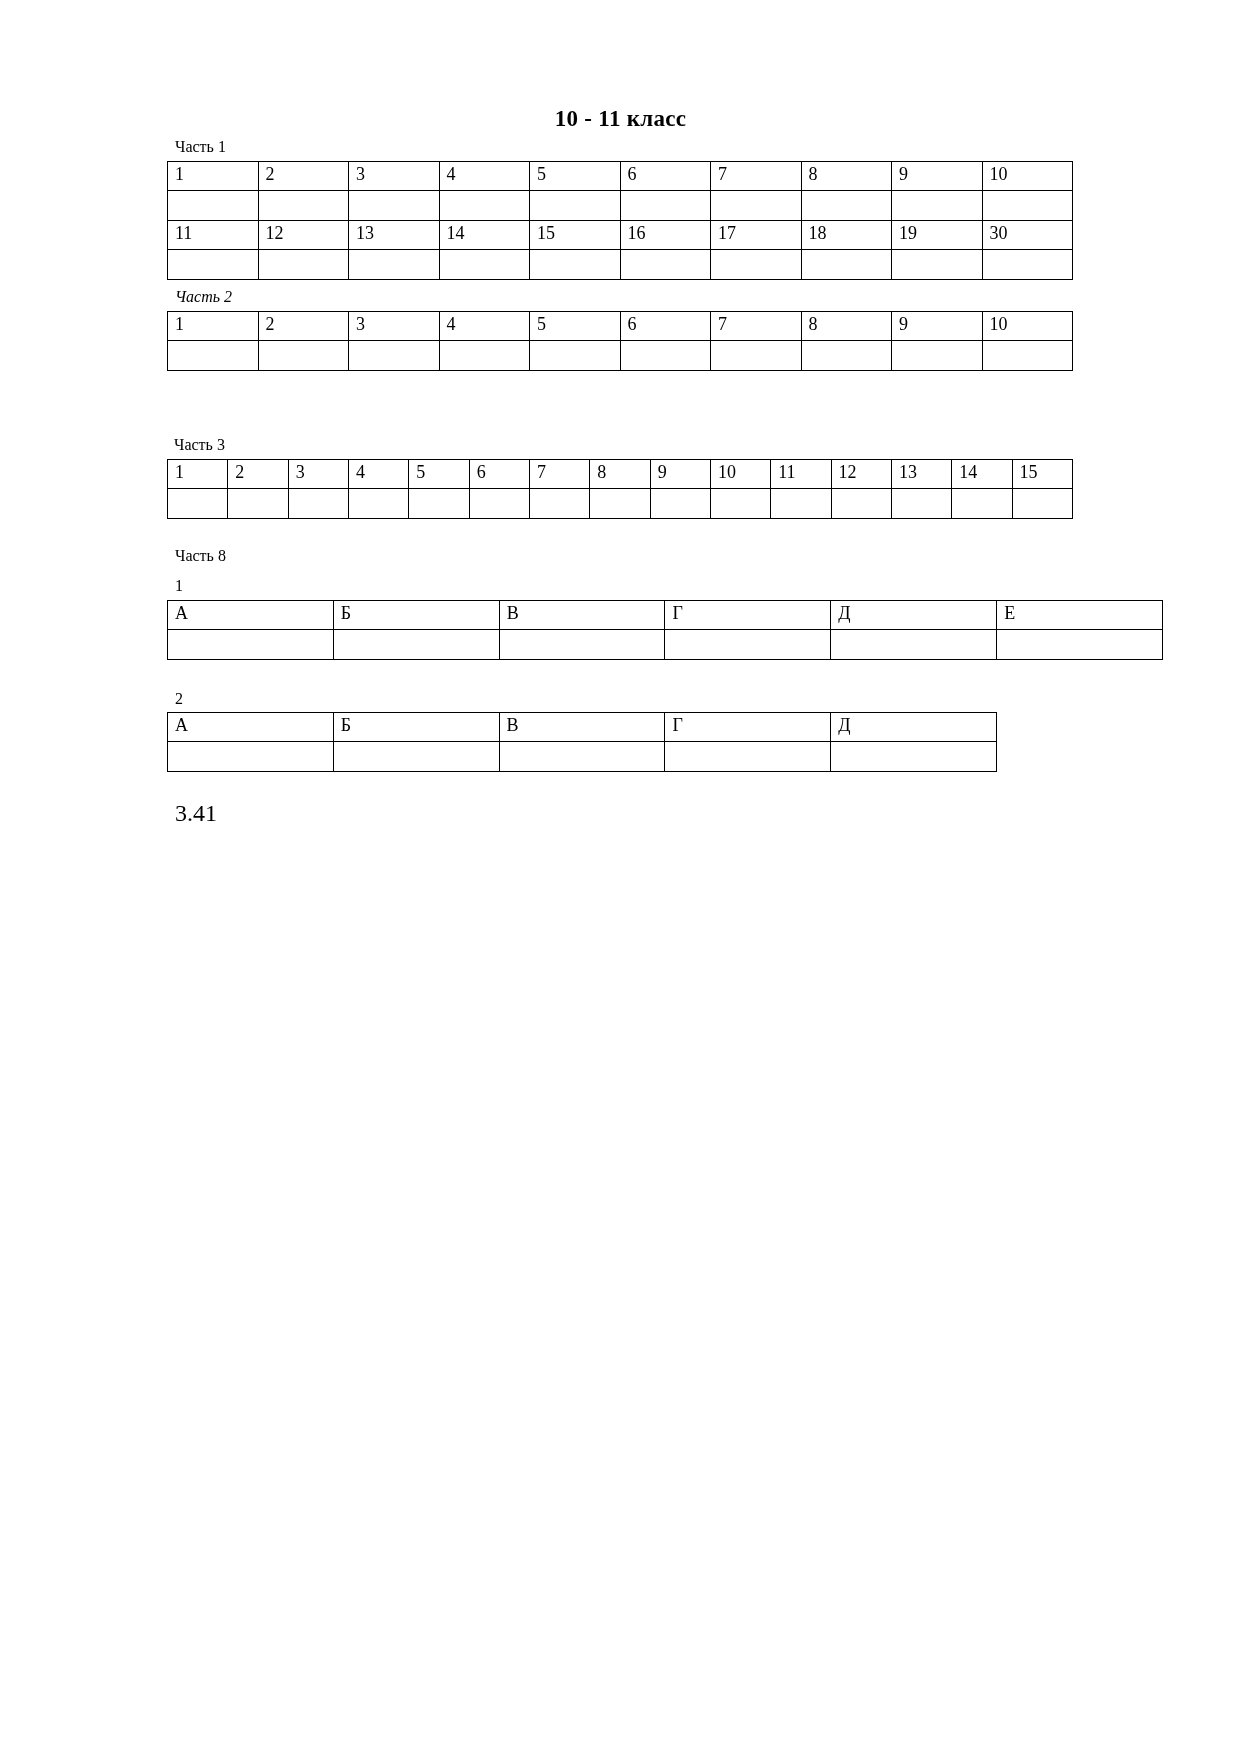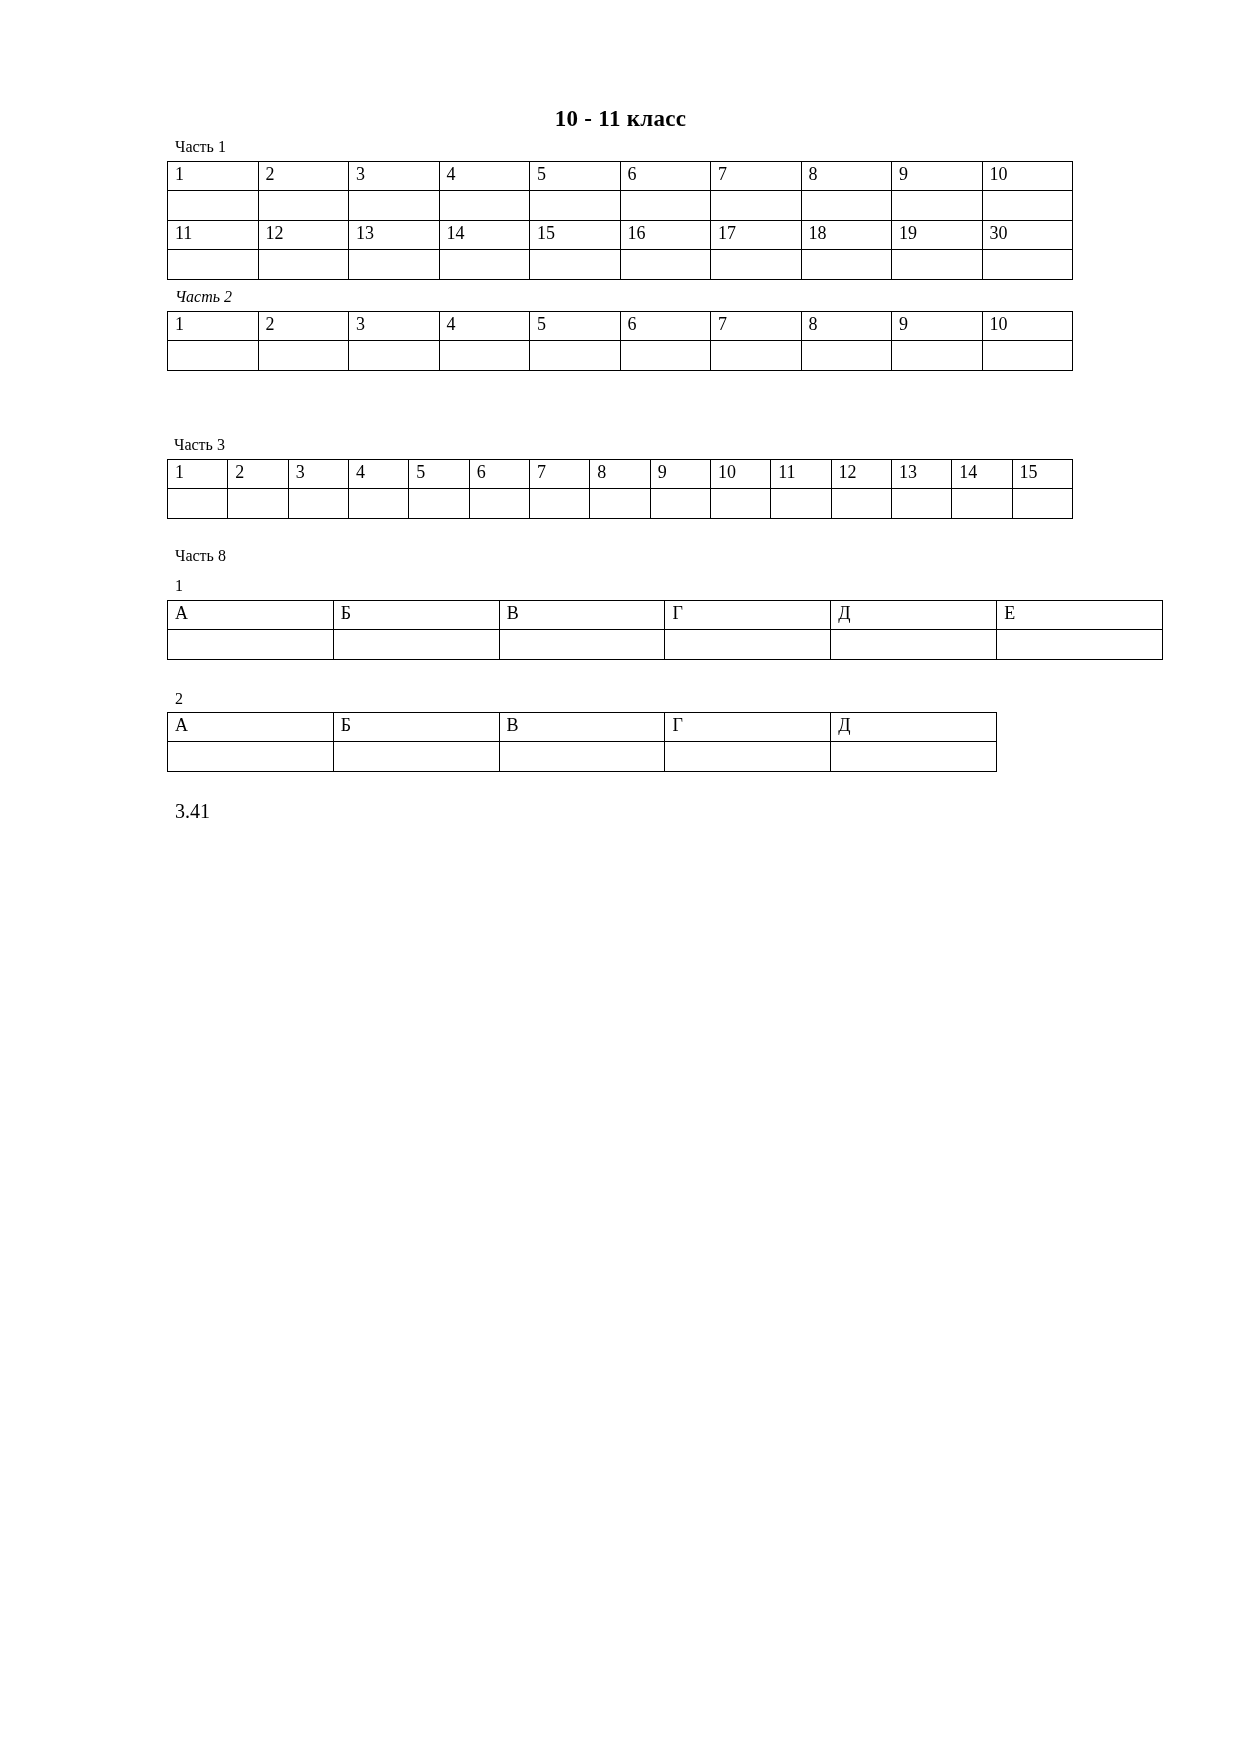--- a/index.html
+++ b/index.html
@@ -61,21 +61,21 @@
   #table-part2 { left: 167px; top: 311px; width: 906px; }
   
   #part3-label { left: 174px; top: 436px; }
   #table-part3 { left: 167px; top: 459px; width: 906px; }
   
   #part4-label { left: 175px; top: 547px; }
   #part4-sub1 { left: 175px; top: 577px; }
   #table-part4-1 { left: 167px; top: 600px; width: 996px; }
   #part4-sub2 { left: 175px; top: 690px; }
   #table-part4-2 { left: 167px; top: 712px; width: 830px; }
-  #footer-note { left: 175px; top: 800px; font-size: 20px; }
+  #footer-note { left: 175px; top: 800px; font-size: 24px; }
 </style>
 </head>
 <body>
 
 <div class="page">
 
   <div class="title">10 - 11 класс</div>
 
   <div class="section-label" id="part1-label">Часть 1</div>
   <table class="tbl" id="table-part1">

